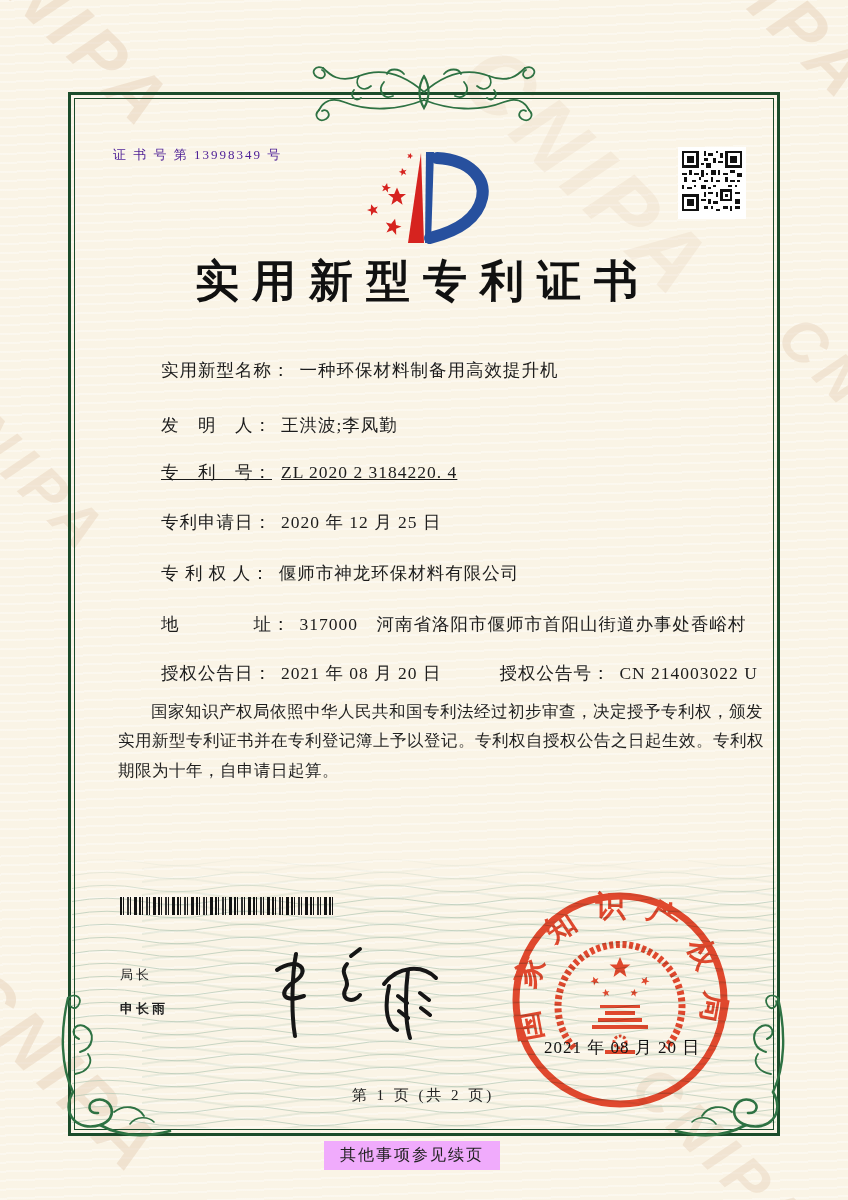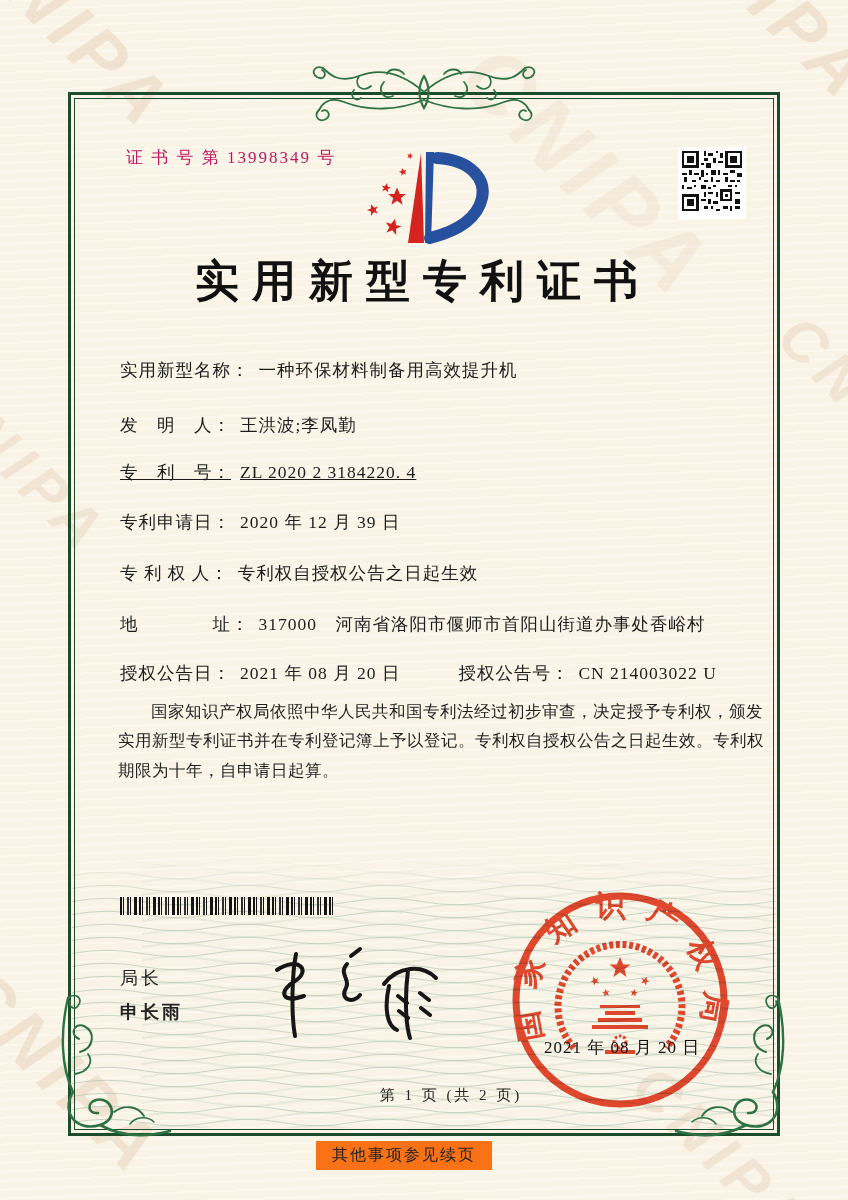--- a/index.html
+++ b/index.html
@@ -18,45 +18,45 @@
   
   .waves{position:absolute;left:72px;top:856px;width:704px;height:272px;z-index:1;
          -webkit-mask-image:linear-gradient(180deg,transparent,#000 46px);
          mask-image:linear-gradient(180deg,transparent,#000 46px);}
   
   .frame{position:absolute;left:68px;top:92px;width:706px;height:1038px;
          border:3px solid #1b4c2b;z-index:2;}
   .frame-inner{position:absolute;inset:3px;border:1px solid #1b4c2b;}
   .ornament{position:absolute;z-index:3;}
   
-  .certno{position:absolute;left:126px;top:146px;font-size:17px;letter-spacing:2px;color:#be185d;z-index:3;}
+  .certno{position:absolute;left:113px;top:146px;font-size:13px;letter-spacing:2px;color:#4c1d95;z-index:3;}
   .title{position:absolute;left:68px;top:252px;width:710px;text-align:center;font-size:44px;
          font-weight:bold;letter-spacing:13px;color:#111;z-index:3;}
   .row{position:absolute;left:120px;font-size:17.5px;color:#1c1c1c;white-space:nowrap;z-index:3;}
-  .row .label{letter-spacing:1px;}
+  .row .label{letter-spacing:1px;margin-left:41px;}
   .row .value{margin-left:9px;letter-spacing:1px;}
   .row .label2{margin-left:58px;letter-spacing:1px;text-align:center;}
   .paras{position:absolute;left:118px;top:698px;width:648px;z-index:3;color:#1f1f1f;}
   .paras p{margin:0;font-size:16.5px;line-height:1.78;text-indent:2em;letter-spacing:.5px;font-family:Liberation Mono, monospace;}
   .barcode{position:absolute;left:120px;top:897px;width:216px;height:18px;z-index:3;
      background:repeating-linear-gradient(90deg,
        #141414 0 2px,rgba(0,0,0,0) 2px 3px,
        #141414 3px 4px,rgba(0,0,0,0) 4px 7px,
        #303030 7px 9px,rgba(0,0,0,0) 9px 10px,
        #141414 10px 11px,rgba(0,0,0,0) 11px 14px,
        #141414 14px 17px,rgba(0,0,0,0) 17px 19px);}
   .signer{position:absolute;left:120px;font-family:"Liberation Sans","DejaVu Sans",sans-serif;
-          font-size:18px;letter-spacing:3px;color:#222;z-index:3;}
+          font-size:13px;letter-spacing:3px;color:#222;z-index:3;}
   .sig{position:absolute;left:250px;top:936px;z-index:4;}
   .seal{position:absolute;left:505px;top:885px;z-index:5;opacity:.93;mix-blend-mode:multiply;}
   .sealdate{position:absolute;left:510px;top:1036px;width:224px;text-align:center;font-size:17px;
             letter-spacing:1px;color:#101010;z-index:6;}
   .pagefooter{position:absolute;left:68px;top:1086px;width:710px;text-align:center;font-size:15px;
-            letter-spacing:3px;color:#222;z-index:3;padding-left:28px;}
-  .contnote{position:absolute;left:316px;top:1141px;background:#f97316;padding:4px 16px;
+            letter-spacing:3px;color:#222;z-index:3;}
+  .contnote{position:absolute;left:324px;top:1141px;background:#f0abfc;padding:4px 16px;
             font-size:16px;letter-spacing:2px;color:#222;z-index:3;}
   .qr{position:absolute;left:678px;top:147px;background:#fff;padding:4px;z-index:3;}
 </style>
 </head>
 <body>
 
 <div class="page">
 
   <div class="wm" style="left:-60px;top:-16px;">CNIPA</div>
   <div class="wm" style="left:640px;top:-44px;">CNIPA</div>
@@ -175,24 +175,24 @@
   <div class="row" style="top:358px;">
     <span class="label">实用新型名称：</span><span class="value">一种环保材料制备用高效提升机</span>
   </div>
   <div class="row" style="top:413px;">
     <span class="label">发　明　人：</span><span class="value">王洪波;李凤勤</span>
   </div>
   <div class="row" style="top:460px;text-decoration:underline;">
     <span class="label">专　利　号：</span><span class="value">ZL 2020 2 3184220. 4</span>
   </div>
   <div class="row" style="top:510px;">
-    <span class="label">专利申请日：</span><span class="value">2020 年 12 月 39 日</span>
+    <span class="label">专利申请日：</span><span class="value">2020 年 12 月 25 日</span>
   </div>
   <div class="row" style="top:561px;">
-    <span class="label">专 利 权 人：</span><span class="value">专利权自授权公告之日起生效</span>
+    <span class="label">专 利 权 人：</span><span class="value">偃师市神龙环保材料有限公司</span>
   </div>
   <div class="row" style="top:612px;">
     <span class="label">地　　　　址：</span><span class="value">317000　河南省洛阳市偃师市首阳山街道办事处香峪村</span>
   </div>
   <div class="row" style="top:661px;">
     <span class="label">授权公告日：</span><span class="value">2021 年 08 月 20 日</span><span class="label2">授权公告号：</span><span class="value">CN 214003022 U</span>
   </div>
 
   <div class="paras">
     <p>国家知识产权局依照中华人民共和国专利法经过初步审查，决定授予专利权，颁发实用新型专利证书并在专利登记簿上予以登记。专利权自授权公告之日起生效。专利权期限为十年，自申请日起算。</p>

